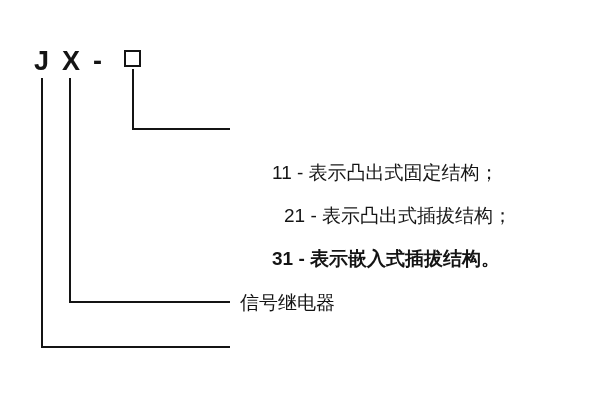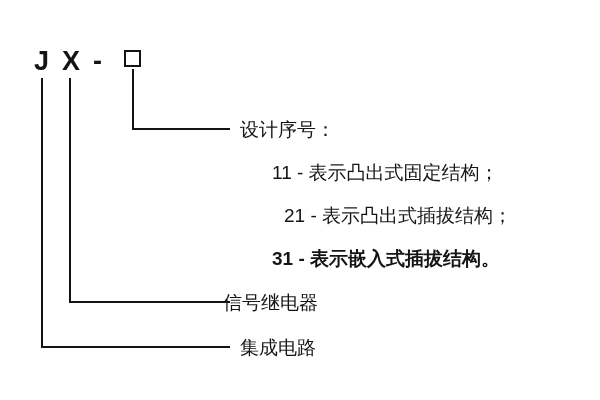--- a/index.html
+++ b/index.html
@@ -75,23 +75,21 @@
 
   <span class="vline" style="left:132px; top:69px; height:60px;"></span>
   <span class="hline" style="left:132px; top:128px; width:98px;"></span>
 
   <span class="vline" style="left:69px; top:78px; height:225px;"></span>
   <span class="hline" style="left:69px; top:301px; width:161px;"></span>
 
   <span class="vline" style="left:41px; top:78px; height:270px;"></span>
   <span class="hline" style="left:41px; top:346px; width:189px;"></span>
 
-  <span class="label" style="left:240px; top:120px;">设计序号：</span>
 
   <span class="sub-item" style="top:163px;">11 - 表示凸出式固定结构；</span>
   <span class="sub-item" style="top:206px;margin-left:12px;">21 - 表示凸出式插拔结构；</span>
   <span class="sub-item" style="top:249px;font-weight:bold;">31 - 表示嵌入式插拔结构。</span>
 
-  <span class="label" style="left:223px; top:293px;text-align:center;">信号继电器</span>
+  <span class="label" style="left:240px; top:293px;text-align:center;">信号继电器</span>
 
-  <span class="label" style="left:240px; top:338px;">集成电路</span>
 
 </div>
 
 </body></html>

